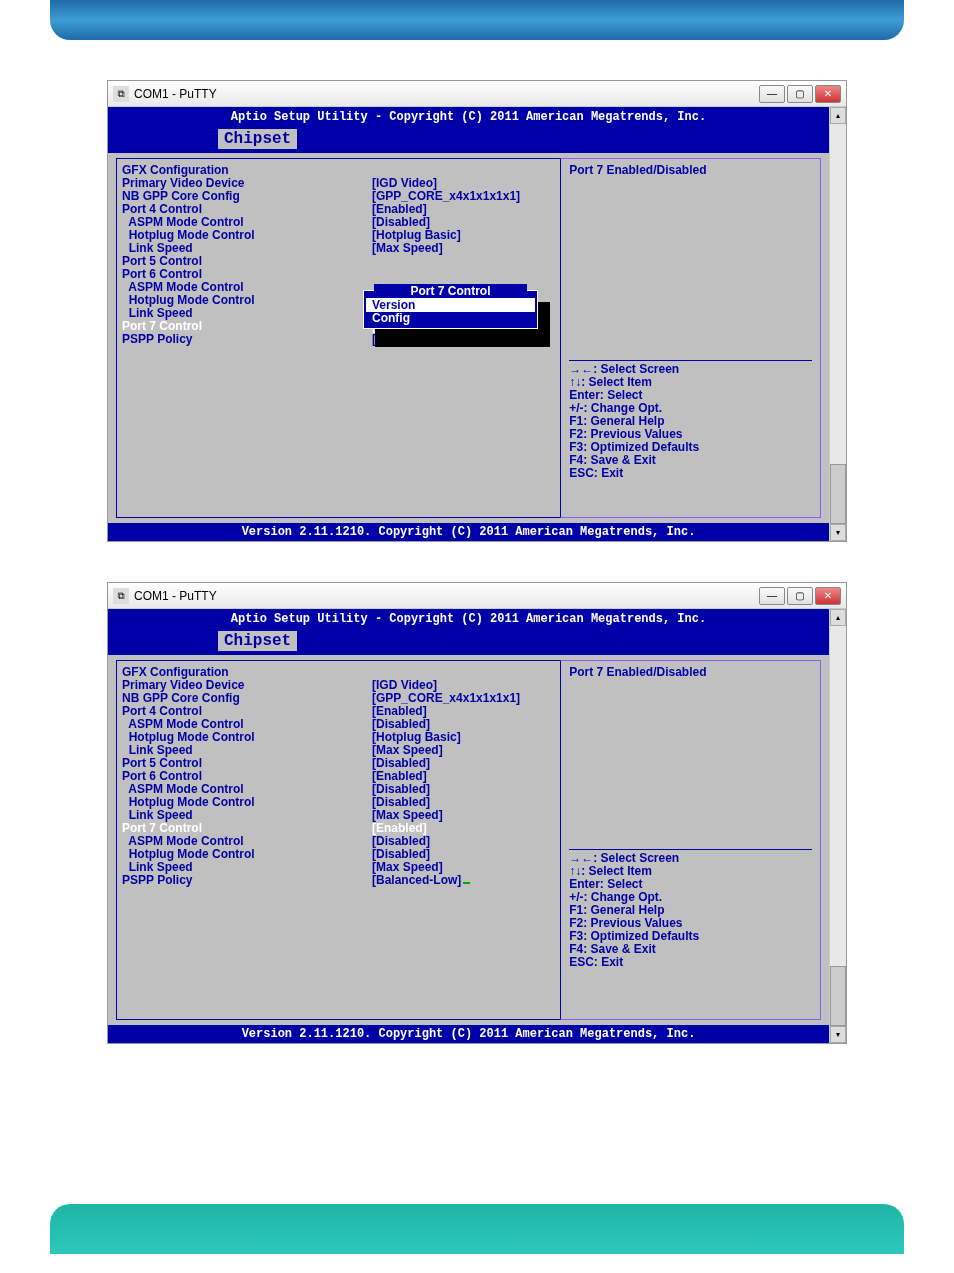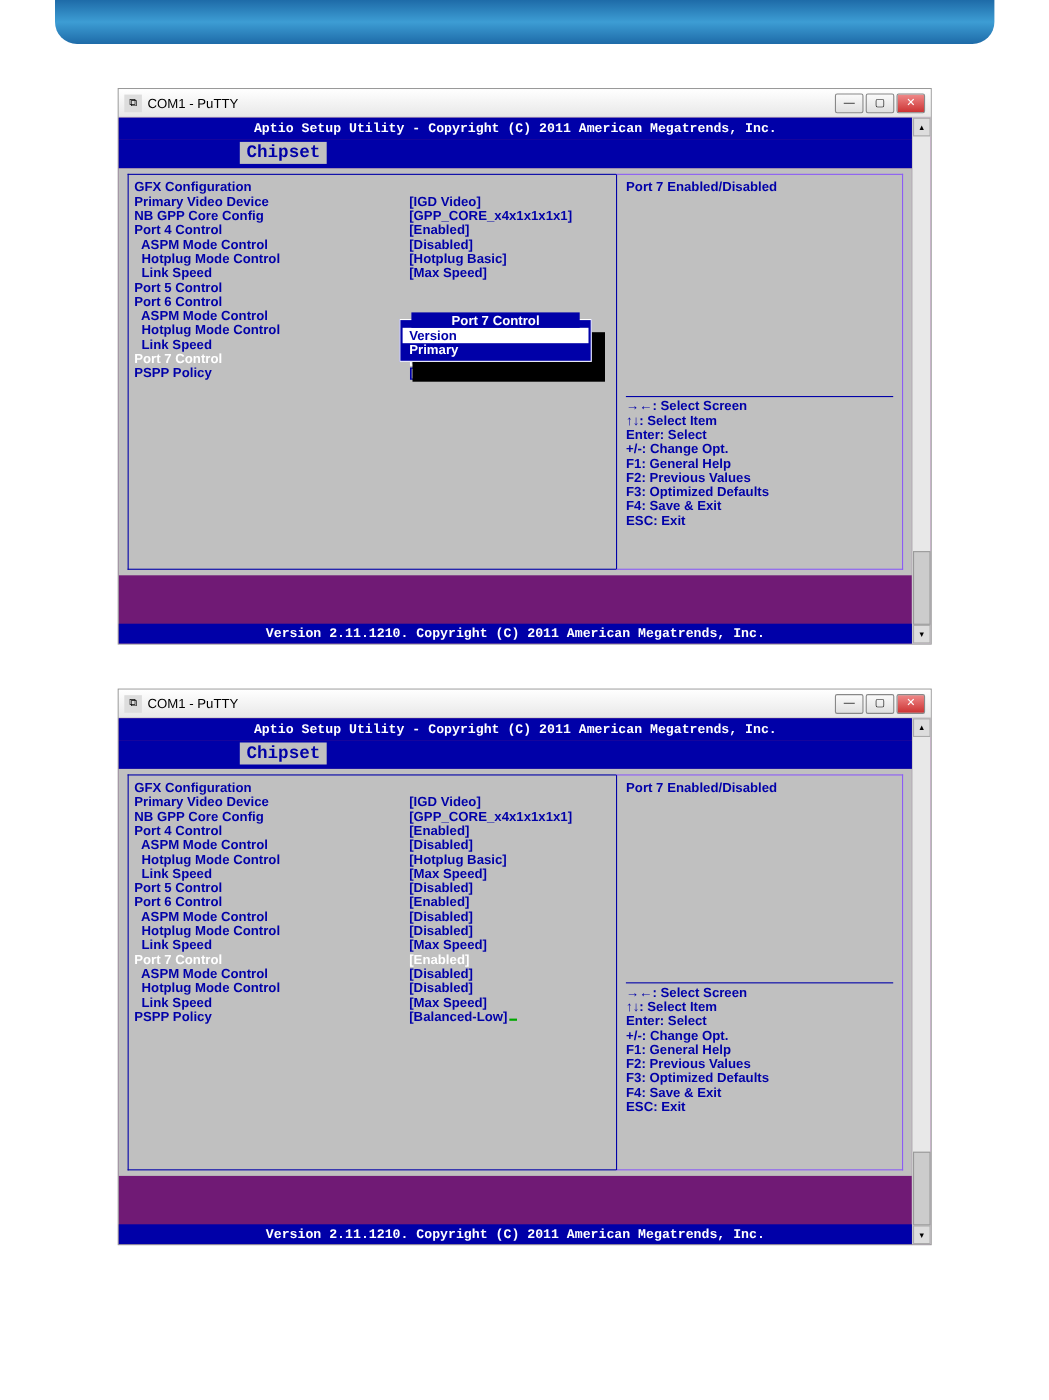--- a/index.html
+++ b/index.html
@@ -151,21 +151,20 @@
     }
     .help-line { line-height: 13px; white-space: pre; }
     .bios-footer {
       background: #0000a8;
       color: #fff;
       font-family: 'Courier New', monospace;
       font-size: 12px;
       font-weight: bold;
       padding: 2px 0;
       text-align: center;
-      margin-top: 44px;
     }
     .popup {
       position: absolute;
       top: 137px;
       left: 255px;
       width: 175px;
       z-index: 10;
     }
     .popup-shadow {
       position: absolute;
@@ -266,21 +265,21 @@
               <div class="help-line">F4: Save &amp; Exit</div>
               <div class="help-line">ESC: Exit</div>
             </div>
         </div>
         <div class="popup">
           <div class="popup-shadow"></div>
           <div class="popup-box">
             <div class="popup-title">Port 7 Control</div>
             <div id="w1-popup-items">
                 <div class="popup-item-sel">Version</div>
-                <div class="popup-item">Primary</div>
+                <div class="popup-item">Config</div>
               </div>
             <div style="height:3px"></div>
           </div>
         </div>
       </div>
       <div class="bios-footer">Version 2.11.1210. Copyright (C) 2011 American Megatrends, Inc.</div>
     </div>
     <div class="scrollbar">
       <div class="scroll-arrow">▴</div>
       <div class="scroll-track">

